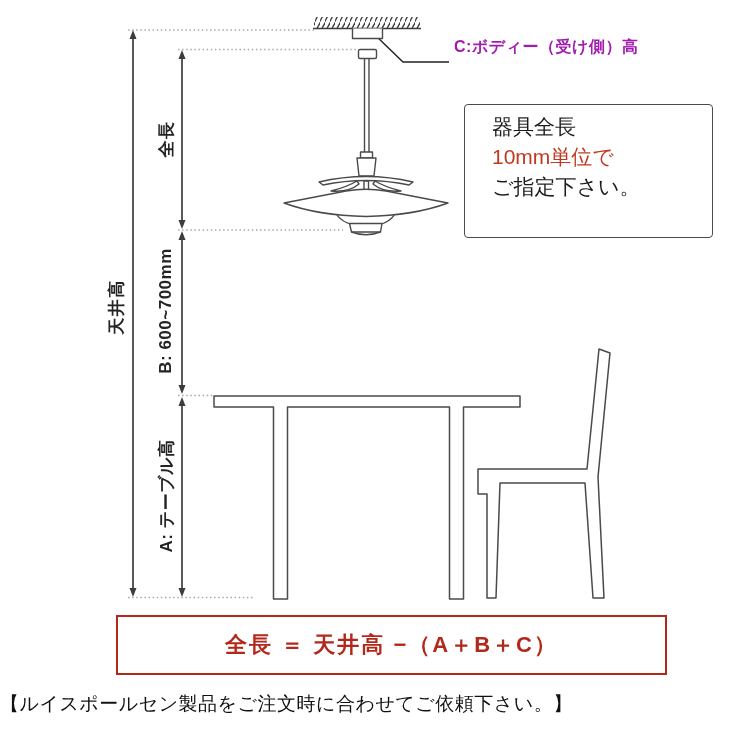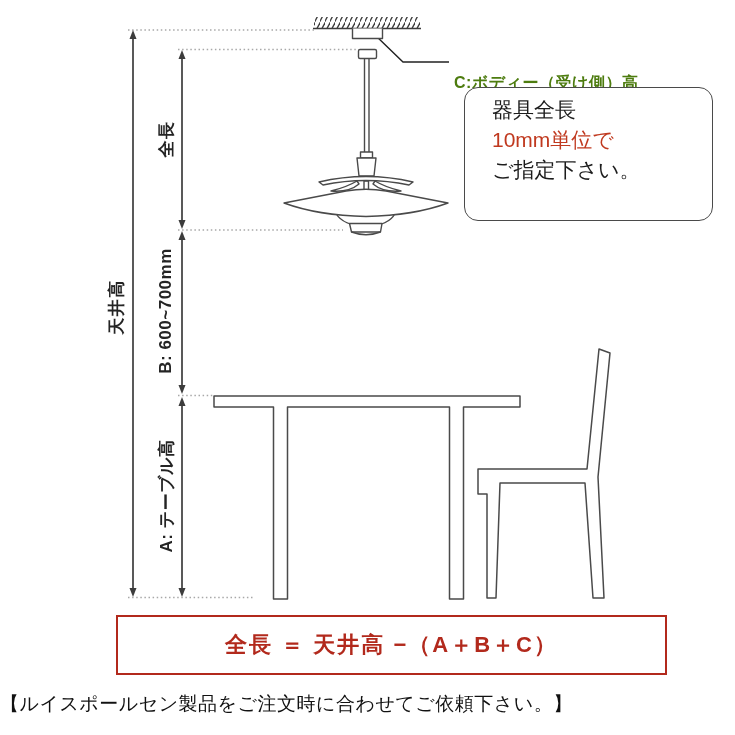--- a/index.html
+++ b/index.html
@@ -12,28 +12,27 @@
 
   
   .vlabel {
     position:absolute; white-space:nowrap;
     transform:translate(-50%,-50%) rotate(-90deg);
     font-size:17px; font-weight:600; color:#242424; letter-spacing:1.5px;
   }
 
   .c-label {
     position:absolute; left:454px; top:37px;
-    font-size:16px; font-weight:700; color:#4d7c0f; letter-spacing:0.5px;
+    font-size:16px; font-weight:700; color:#a21caf; letter-spacing:0.5px;
     white-space:nowrap;
-    margin-top:36px;
   }
 
   .info-box {
-    position:absolute; left:464px; top:87px; width:249px; height:134px;
-    box-sizing:border-box; border:1.5px solid #4a4a4a; border-radius:14px;
+    position:absolute; left:464px; top:104px; width:249px; height:134px;
+    box-sizing:border-box; border:1.5px solid #4a4a4a; border-radius:4px;
     padding:7px 0 0 27px; background:#fff;
     font-size:21px; line-height:30px; font-weight:500; color:#1c1c1c;
   }
   .info-box .hl { color:#c0391f; }
 
   .note {
     position:absolute; left:456px; top:228px; width:276px;
     font-size:15px; line-height:25px; color:#1c1c1c; font-weight:500;
   }
   .note .indent { margin-left:15px; }

